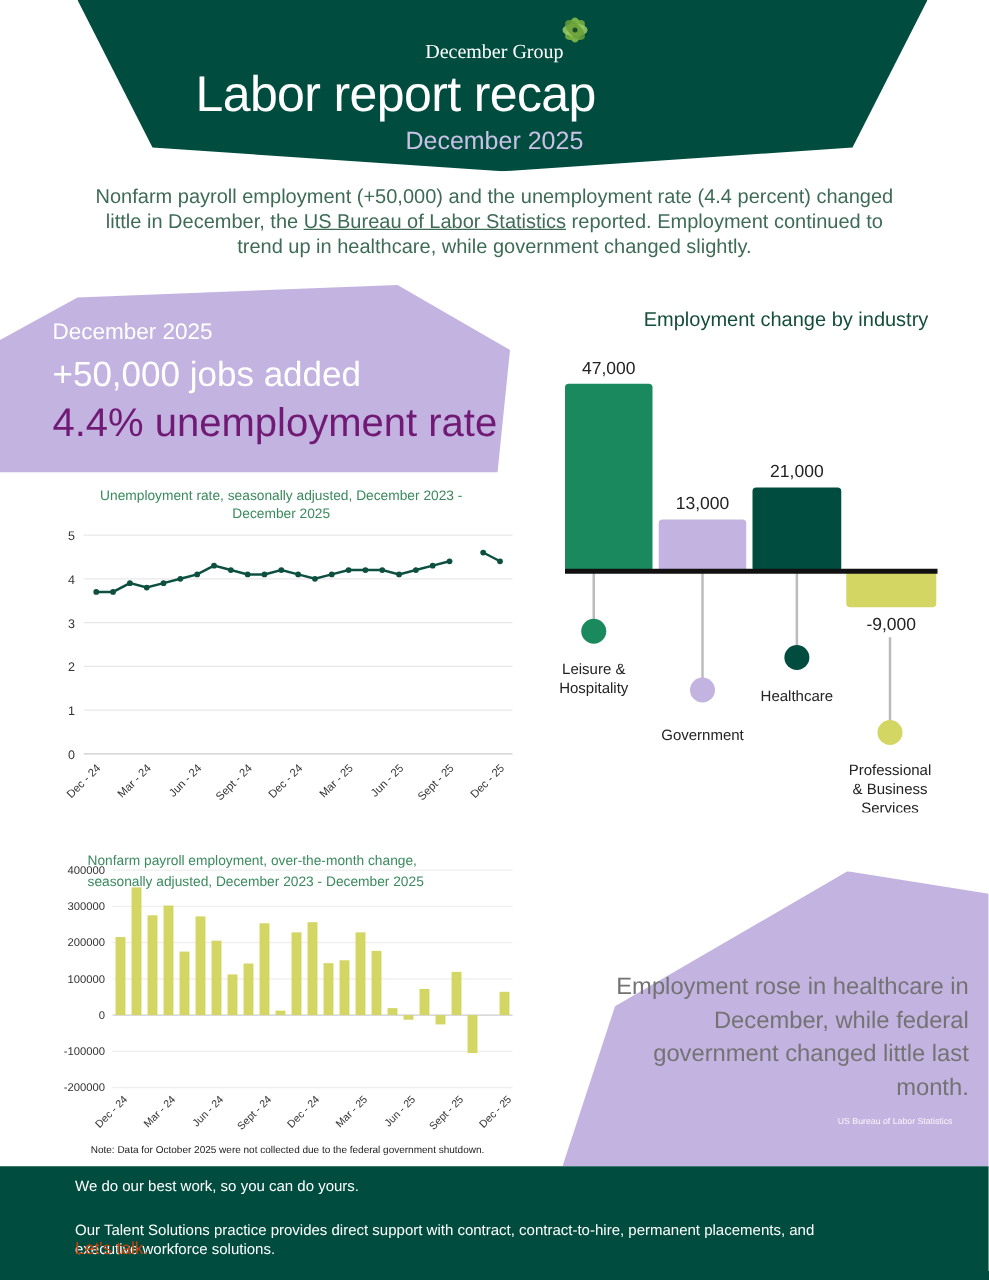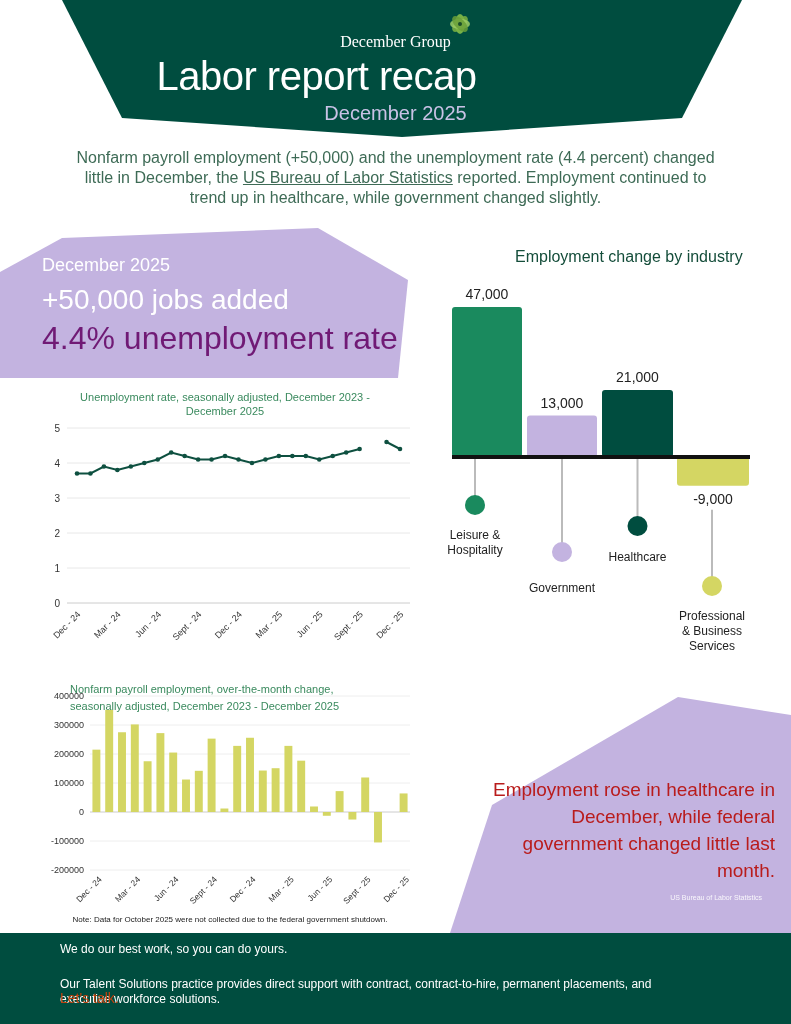--- a/index.html
+++ b/index.html
@@ -25,21 +25,21 @@
   .callout1-l2 { left: 42px; top: 320px; font-size: 32px; color: #701a75; }
 
   
   .chart-title { text-align: center; font-size: 11px; line-height: 14px; color: #3a8a5e; }
 
   
   .ind-title { left: 468px; top: 248px; font-size: 16px; color: #144d3a; margin-left: 47px; }
 
   
   .callout2 { left: 450px; top: 697px; width: 341px; height: 236px; }
-  .callout2-text { left: 490px; width: 285px; top: 776px; text-align: right; font-size: 19px; line-height: 27px; color: #b91c1c; }
+  .callout2-text { left: 490px; width: 285px; top: 776px; text-align: right; font-size: 19px; line-height: 27px; color: #737373; }
   .callout2-src { left: 600px; width: 162px; top: 894px; text-align: right; font-size: 7px; color: #ffffff; opacity: 0.9; }
 
   .note { left: 40px; width: 380px; top: 915px; text-align: center; font-size: 8px; color: #222; }
 
   
   .footer { left: 0; top: 933px; width: 791px; height: 91px; background: #004d3f; }
   .footer-l1 { left: 60px; top: 942px; font-size: 12px; color: #ffffff; }
   .footer-l2 { left: 60px; top: 957px; width: 620px; font-size: 12px; line-height: 15px; color: #ffffff; margin-top: 20px; }
   .footer-cta { left: 60px; top: 990px; font-size: 14px; color: #c2410c; }
 </style>

